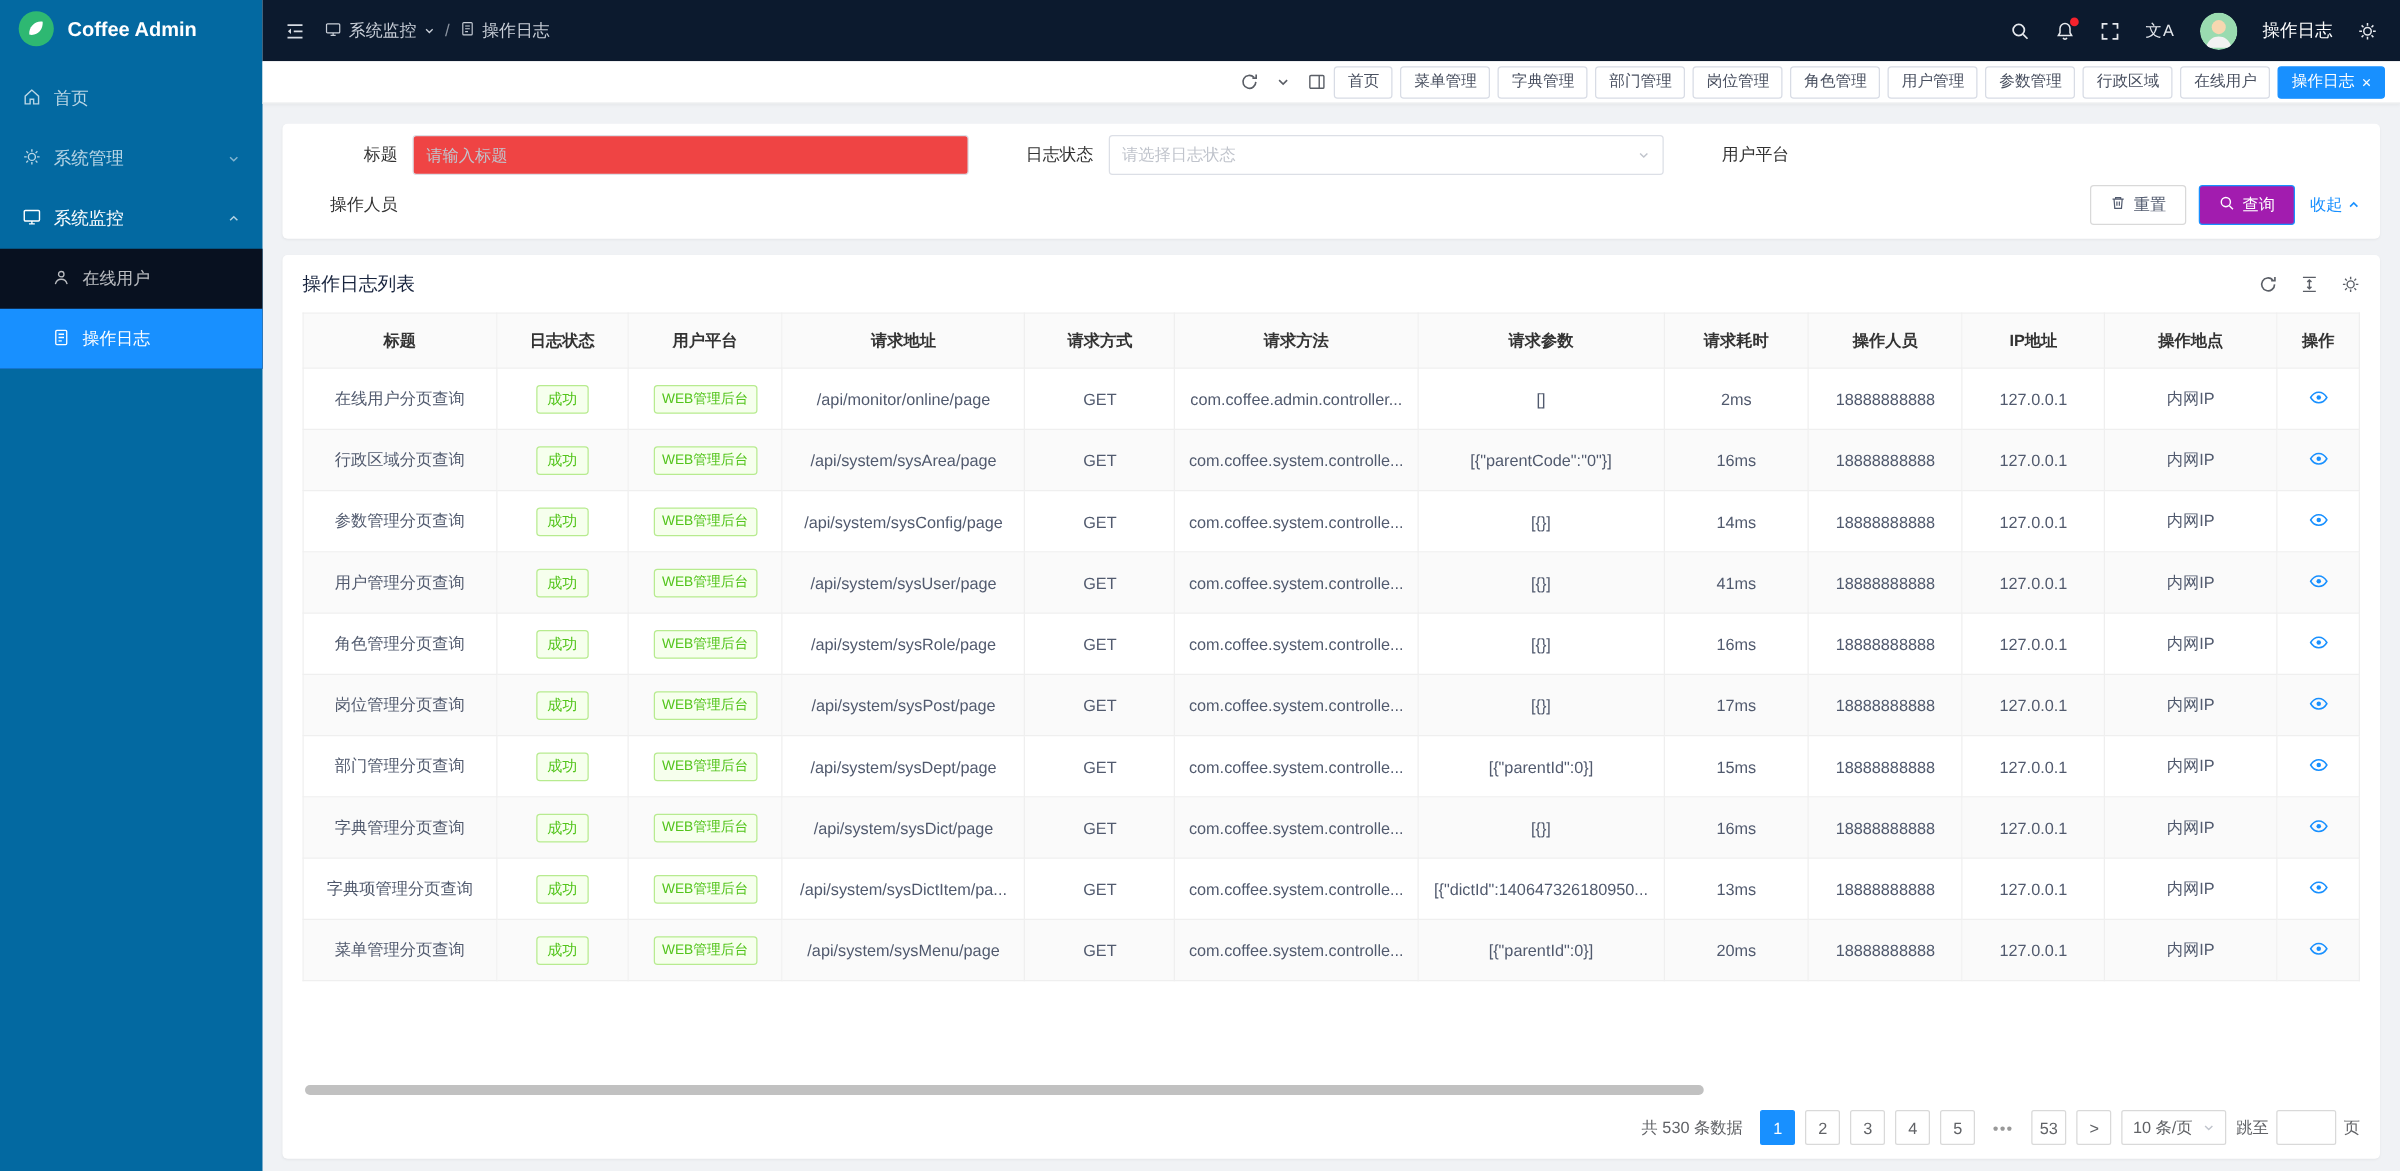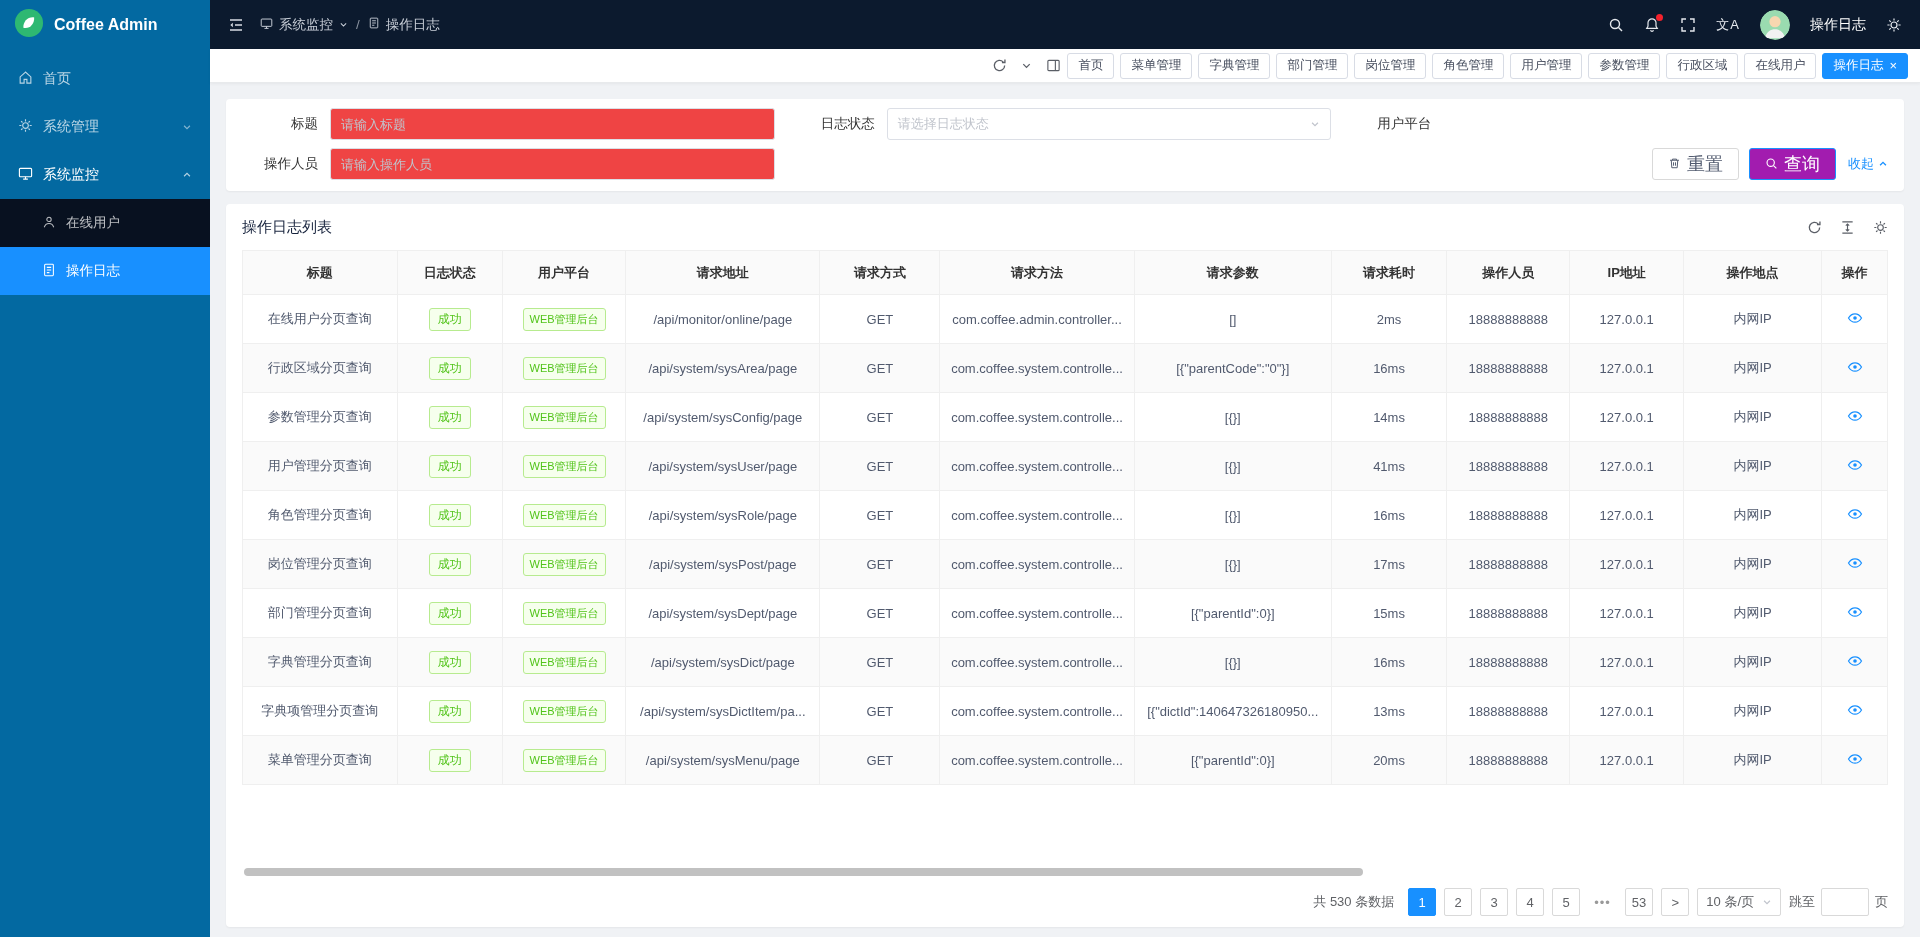--- a/index.html
+++ b/index.html
@@ -59,21 +59,21 @@
   .filter-item { flex:1; min-width:0; display:flex; align-items:center; }
   .filter-item.fixed { flex:0 0 calc((100% - 48px)/3); }
   .filter-label { width:88px; flex-shrink:0; text-align:right; padding-right:12px; color:#333; font-size:13.5px; }
   .f-input { flex:1; height:32px; border:1px solid #dcdfe6; border-radius:3px; padding:0 10px;
     font-size:13px; color:#333; outline:none; font-family:inherit; background:#ef4444; }
   .f-input::placeholder { color:#c0c4cc; }
   .f-select { flex:1; height:32px; border:1px solid #dcdfe6; border-radius:3px; padding:0 10px;
     display:flex; align-items:center; justify-content:space-between; color:#c0c4cc; cursor:pointer; background:#fff; }
   .filter-actions { margin-left:auto; display:flex; align-items:center; gap:10px; }
   .btn { height:32px; display:inline-flex; align-items:center; gap:6px; padding:0 15px;
-    border-radius:3px; font-size:18px; cursor:pointer; border:1px solid #d9d9d9; background:#fff; color:#515a6e; }
+    border-radius:3px; font-size:13px; cursor:pointer; border:1px solid #d9d9d9; background:#fff; color:#515a6e; }
   .btn-primary { background:#a21caf; border-color:#1890ff; color:#fff; }
   .collapse-link { color:#1890ff; display:inline-flex; align-items:center; gap:4px; cursor:pointer; font-size:13px; margin-left:2px; }
 
   
   .table-card { flex:1; min-height:0; display:flex; flex-direction:column; padding:0 16px; }
   .table-head-row { height:46px; flex-shrink:0; display:flex; align-items:center; justify-content:space-between; }
   .table-title { font-size:15px; font-weight:500; color:#17233d; }
   .table-tools { display:flex; align-items:center; gap:18px; color:#5a5e66; }
   .table-tools .top-icon { color:#5a5e66; }
 
@@ -350,21 +350,20 @@
               </span>
             </div>
           </div>
           <div class="filter-item">
             <label class="filter-label">用户平台</label>
           </div>
         </div>
         <div class="filter-row">
           <div class="filter-item fixed">
             <label class="filter-label">操作人员</label>
-            <input class="f-input" placeholder="请输入操作人员" style="">
           </div>
           <div class="filter-actions">
             <button class="btn">
               <span>
                 <svg width="13" height="13" viewBox="0 0 16 16">
                     <path d="M2.5 4h11M5.5 4V2.6h5V4M4 4l.7 9.2h6.6L12 4M6.8 6.5v4.2M9.2 6.5v4.2" fill="none" stroke="currentColor" stroke-width="1.2"></path>
                   </svg>
               </span>
               <span>重置</span>
             </button>

